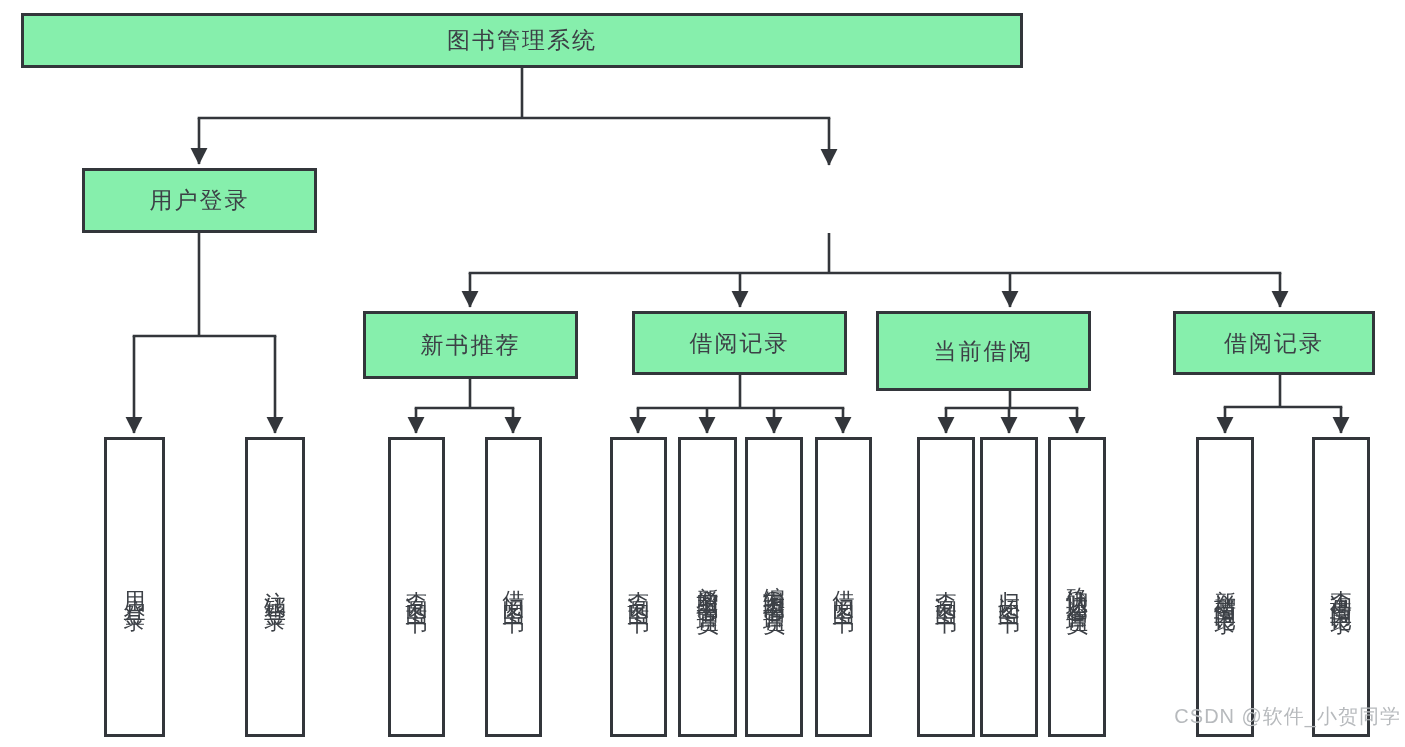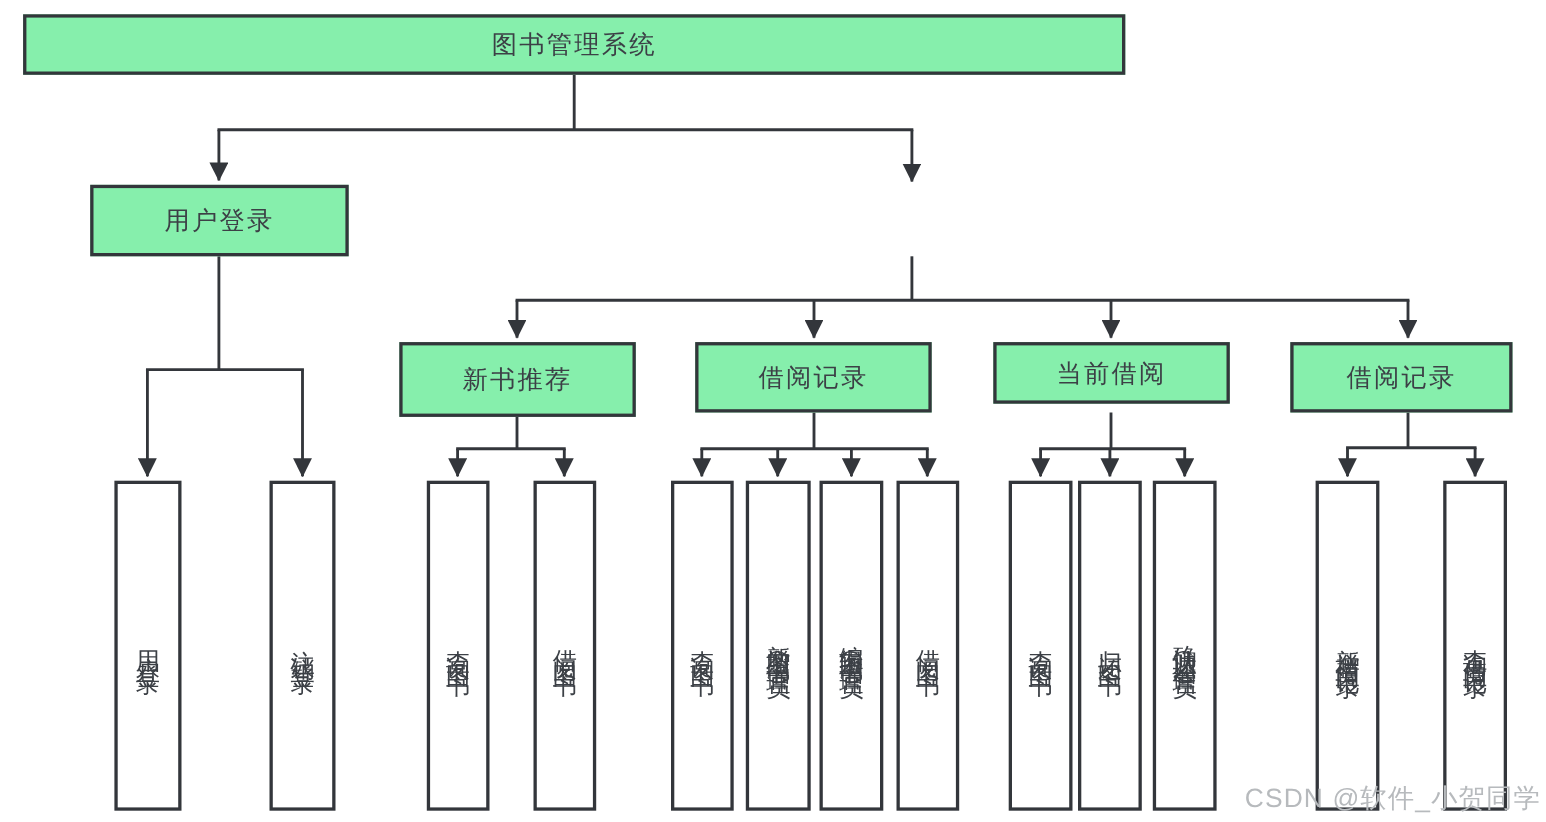--- a/index.html
+++ b/index.html
@@ -43,23 +43,23 @@
     color: var(--ink);
     font-size: 22px;
     letter-spacing: 7px;
     writing-mode: vertical-rl;
     text-orientation: mixed;
     line-height: 1;
   }
   .watermark {
     position: absolute;
     right: 4px;
-    bottom: 5px;
+    bottom: 17px;
     color: var(--watermark);
-    font-size: 24px;
+    font-size: 20px;
     letter-spacing: 1px;
     z-index: 5;
   }
 </style>
 </head>
 <body>
 
 <div class="stage">
 
   <svg class="wires" viewBox="0 0 1405 747" aria-hidden="true">
@@ -109,21 +109,21 @@
     <line x1="1225" y1="407" x2="1225" y2="433" marker-end="url(#arrow)"></line>
     <line x1="1341" y1="407" x2="1341" y2="433" marker-end="url(#arrow)"></line>
   </svg>
 
   <div class="node" style="left:21px; top:13px; width:1002px; height:55px;">图书管理系统</div>
 
   <div class="node" style="left:82px; top:168px; width:235px; height:65px;">用户登录</div>
 
   <div class="node" style="left:363px; top:311px; width:215px; height:68px;text-align:center;">新书推荐</div>
   <div class="node" style="left:632px; top:311px; width:215px; height:64px;">借阅记录</div>
-  <div class="node" style="left:903px; top:311px; width:215px; height:56px;">当前借阅</div>
+  <div class="node" style="left:876px; top:311px; width:215px; height:80px;">当前借阅</div>
   <div class="node" style="left:1173px; top:311px; width:202px; height:64px;">借阅记录</div>
 
   <div class="vnode" style="left:104px; top:437px; width:61px; height:300px;">用户登录</div>
   <div class="vnode" style="left:245px; top:437px; width:60px; height:300px;">注销登录</div>
 
   <div class="vnode" style="left:388px; top:437px; width:57px; height:300px;">查询图书</div>
   <div class="vnode" style="left:485px; top:437px; width:57px; height:300px;">借阅图书</div>
 
   <div class="vnode" style="left:610px; top:437px; width:57px; height:300px;">查询图书</div>
   <div class="vnode" style="left:678px; top:437px; width:59px; height:300px; letter-spacing:4px;">新增图书（管理员）</div>

